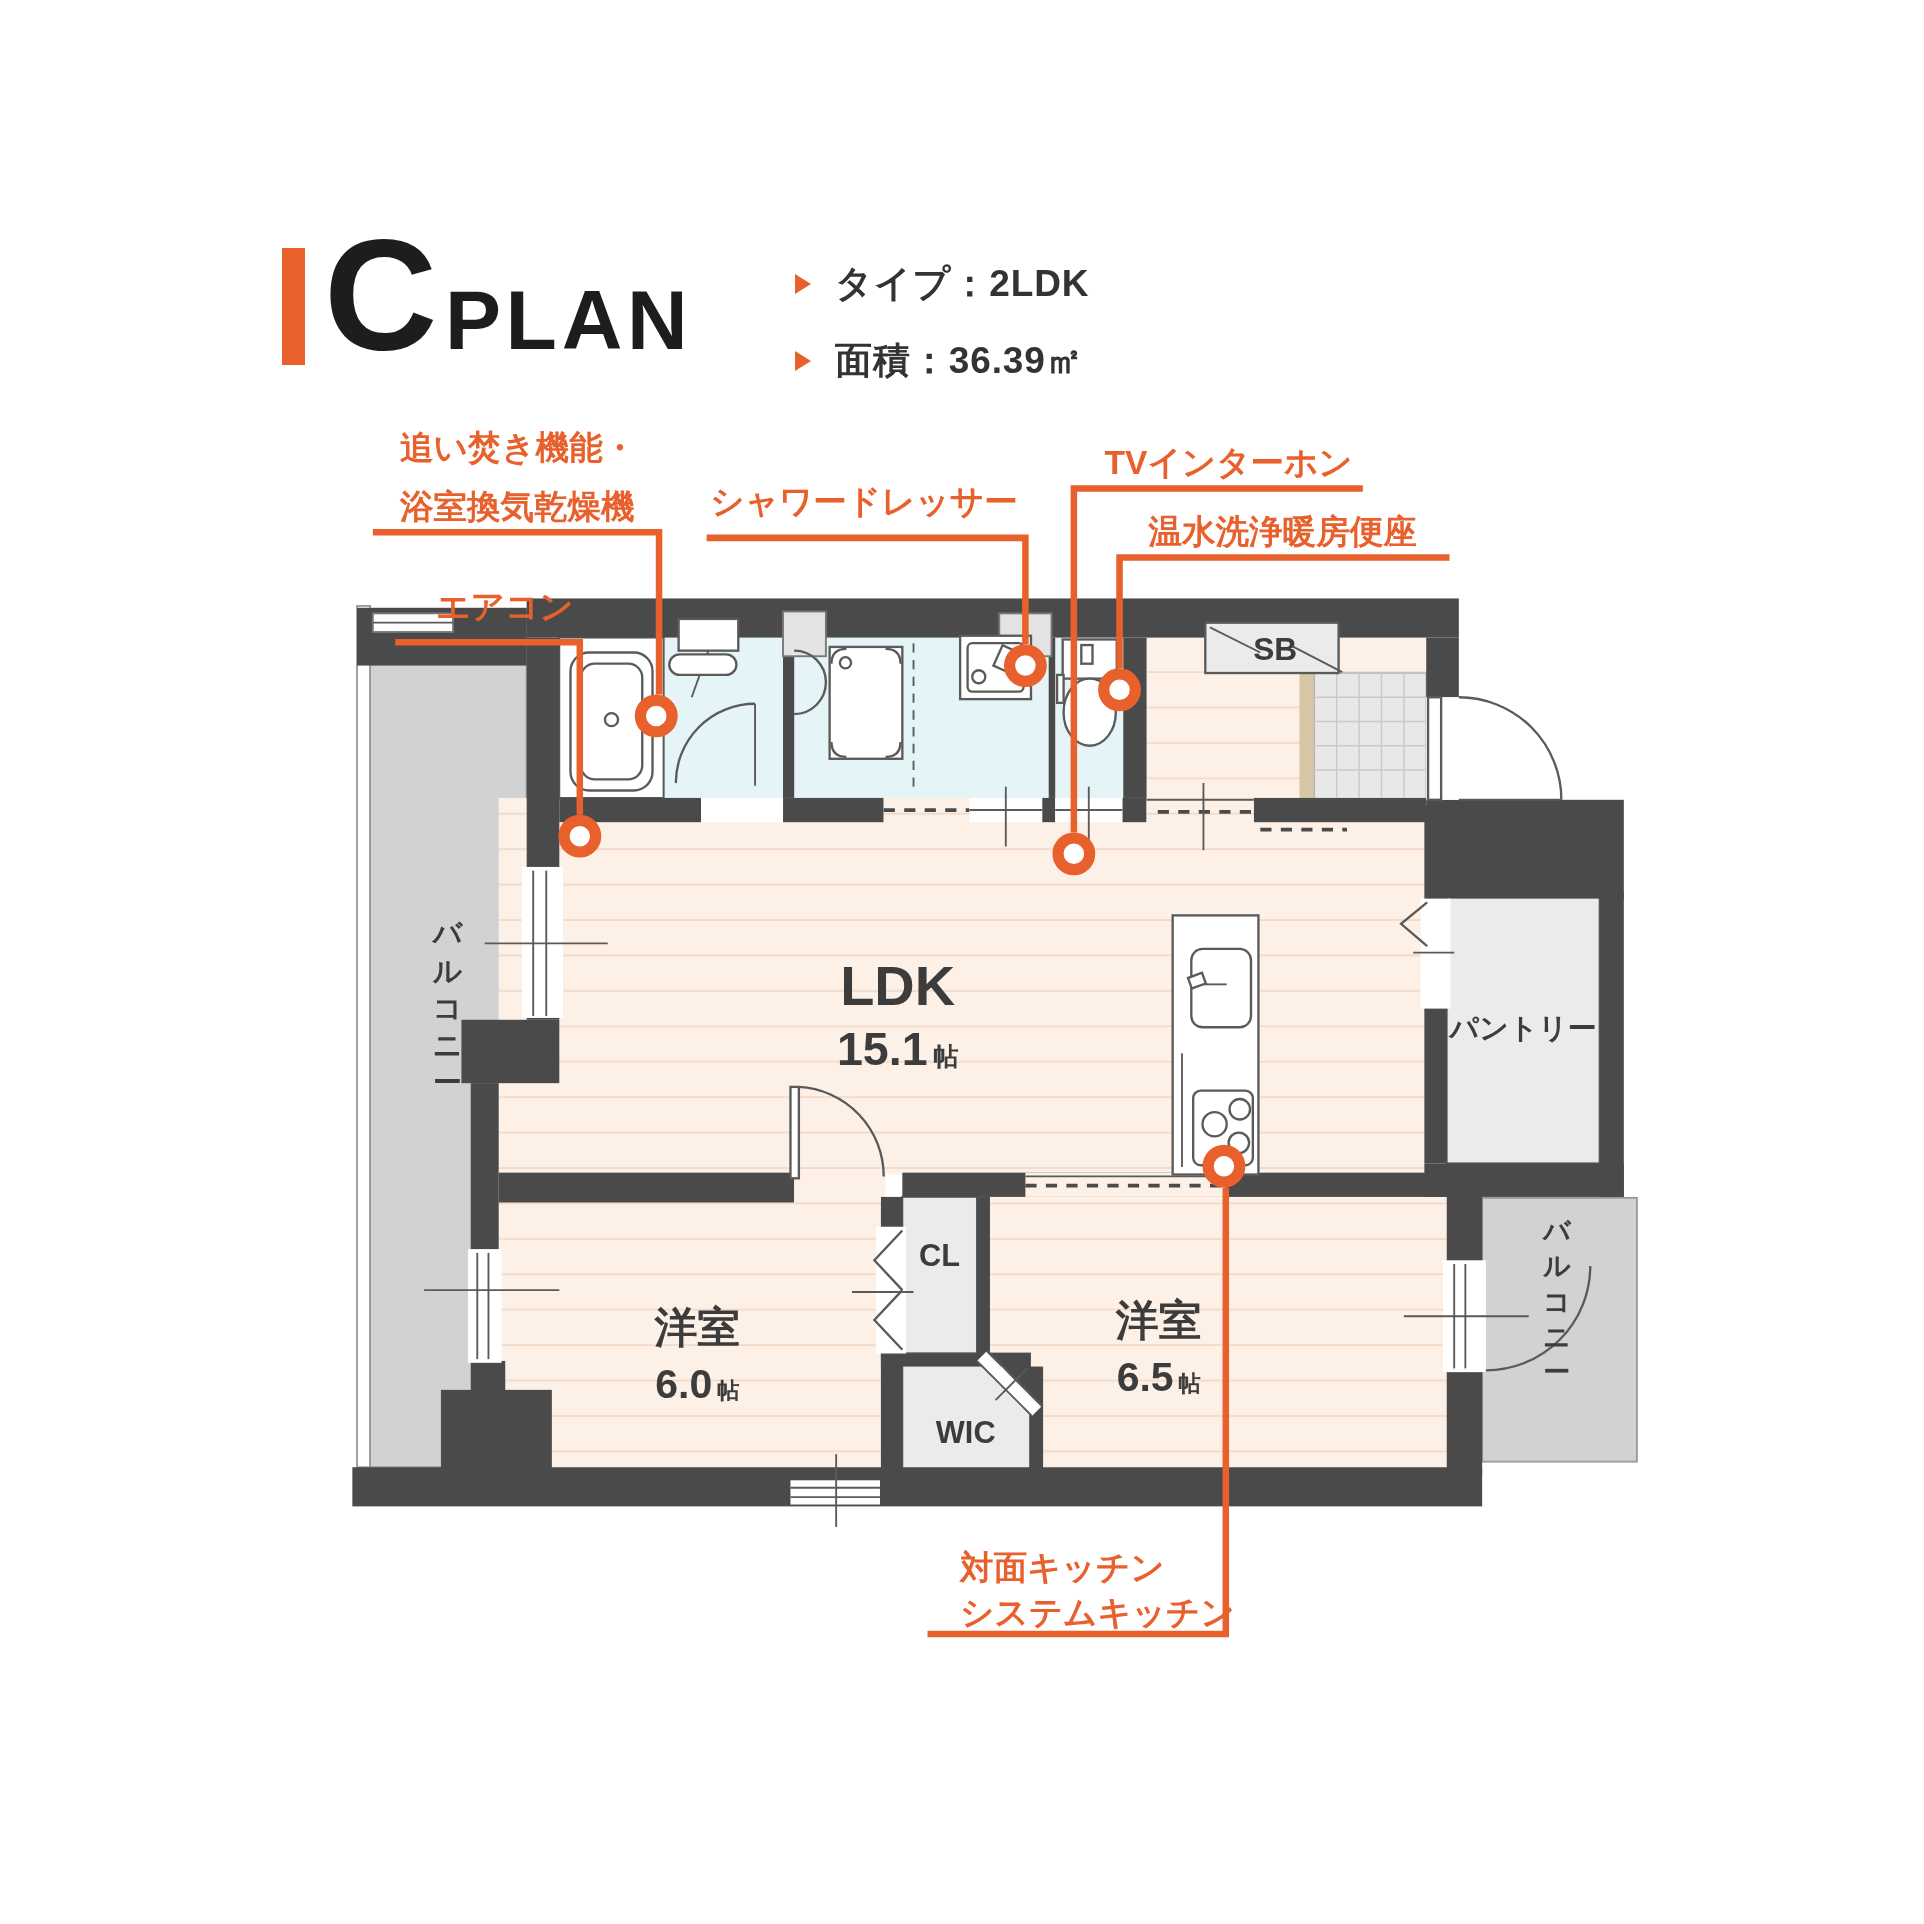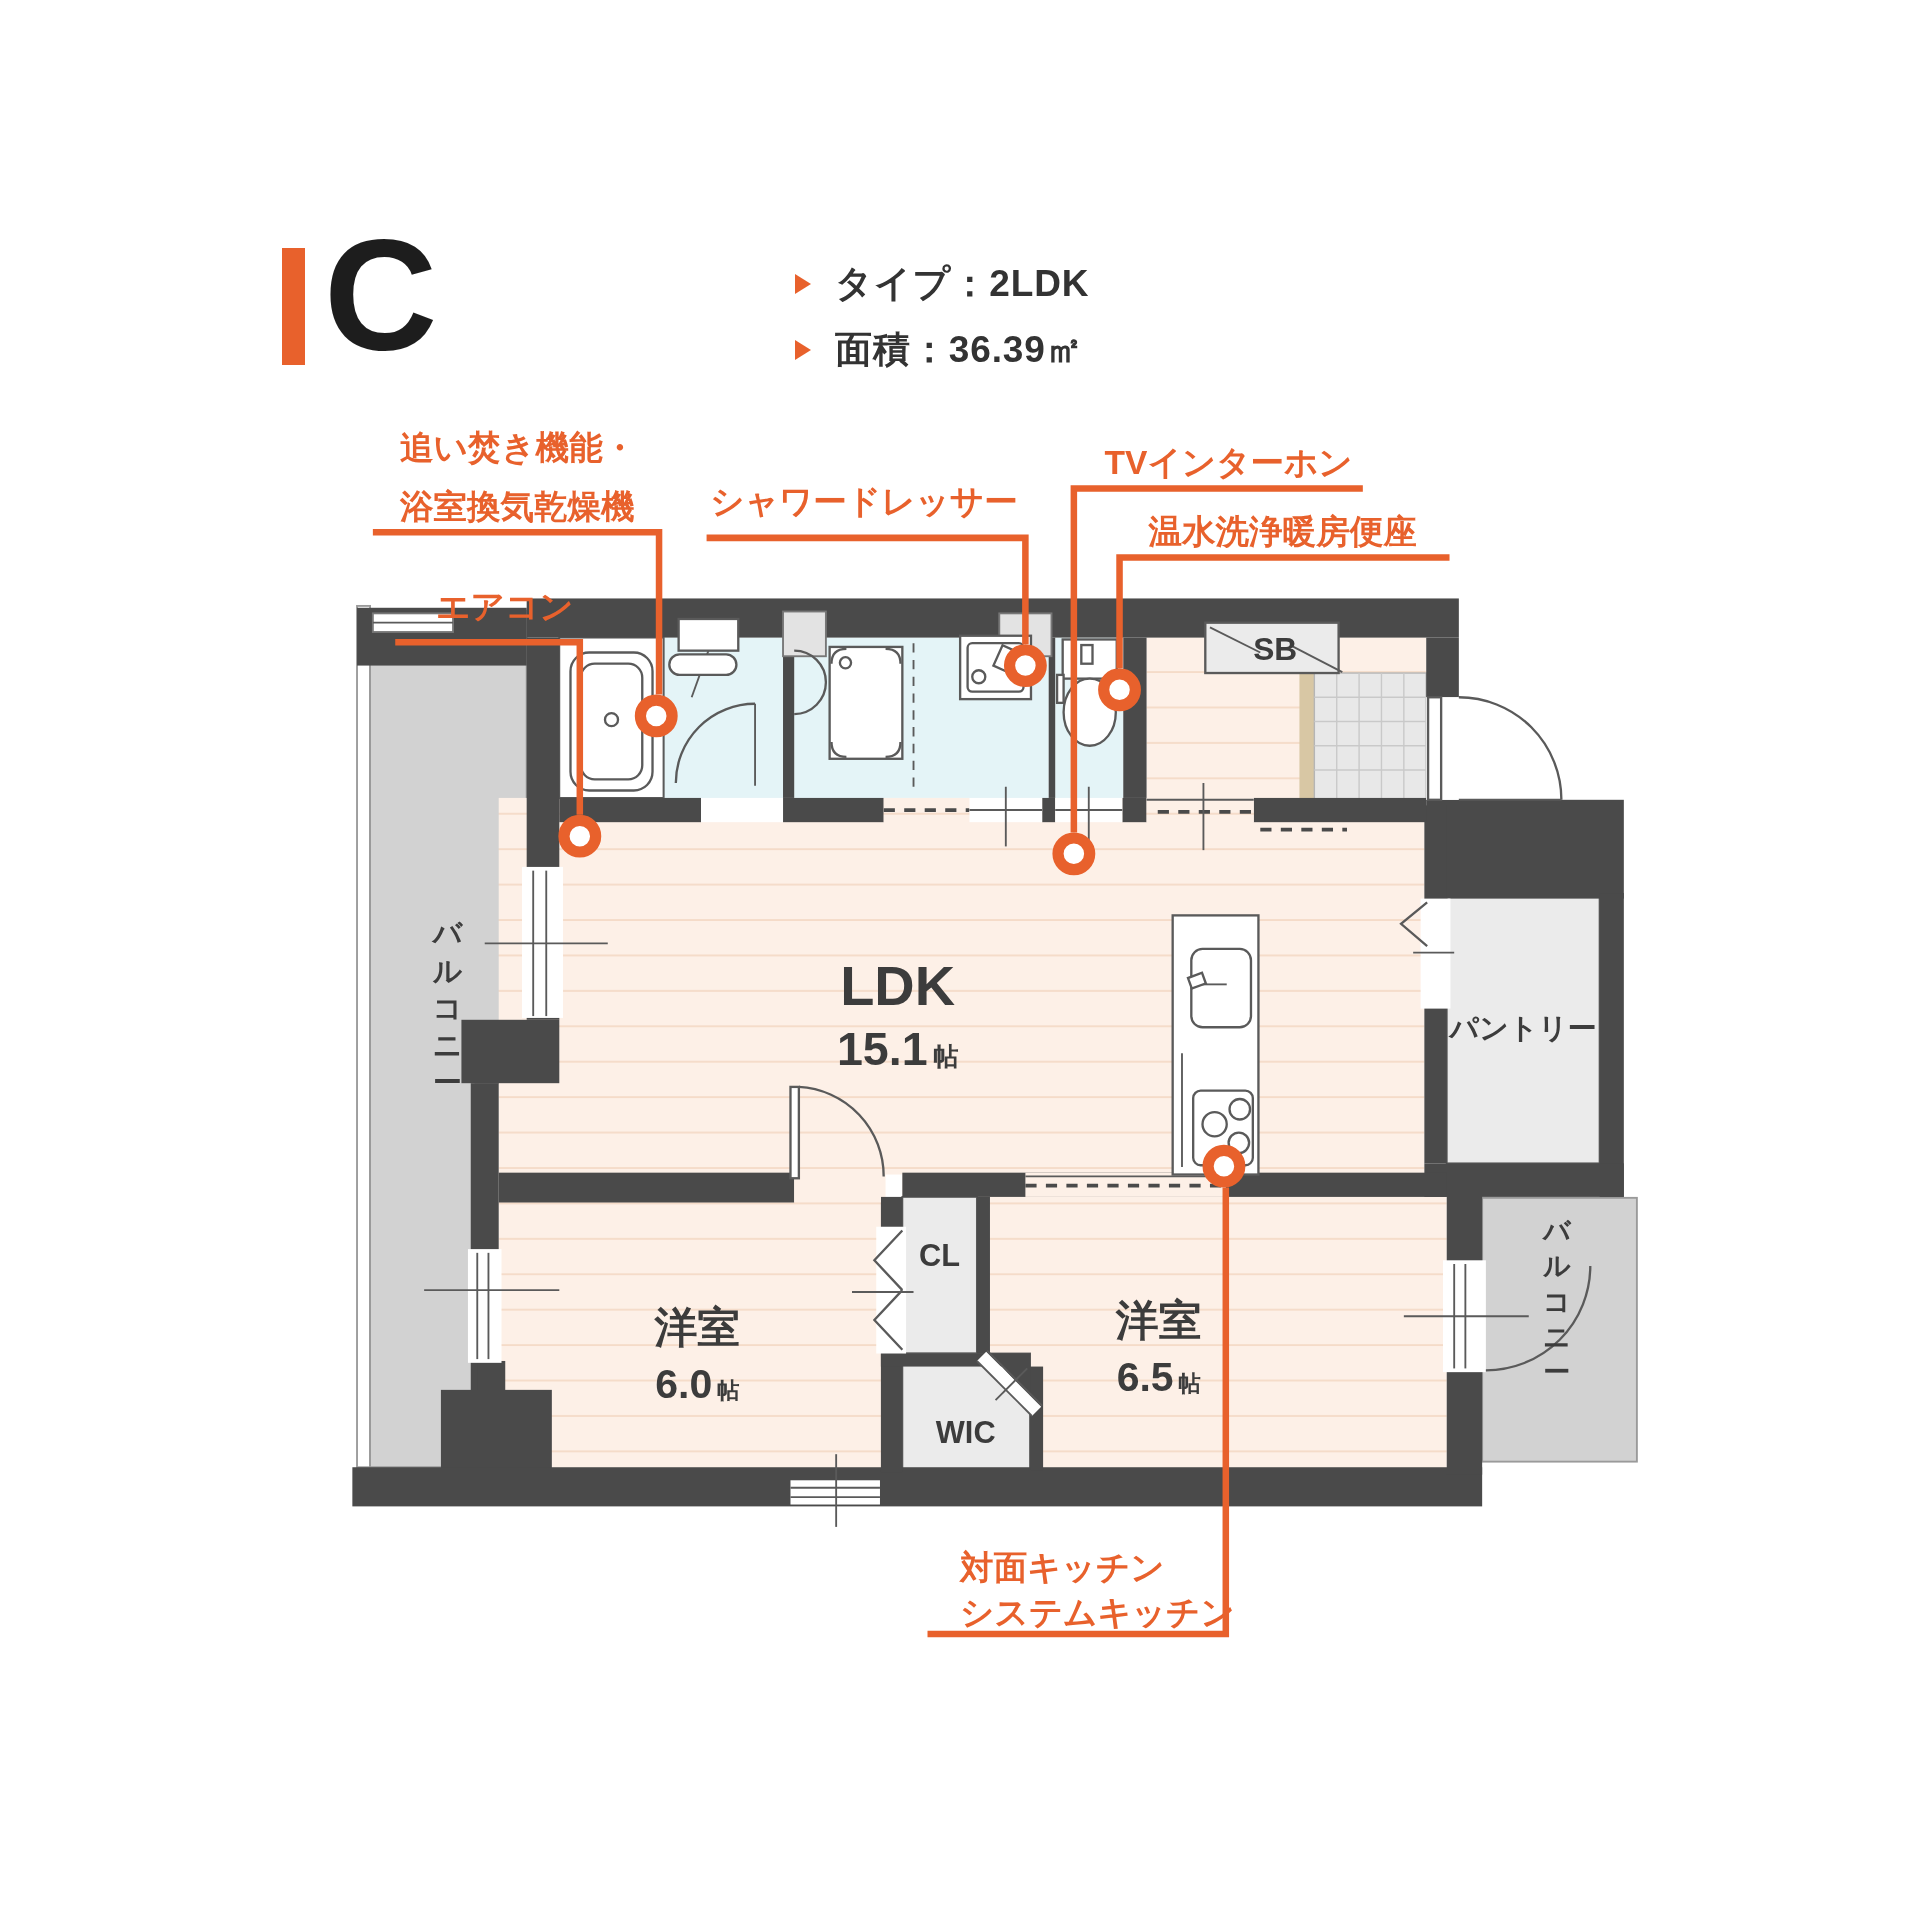--- a/index.html
+++ b/index.html
@@ -3,21 +3,21 @@
 <meta charset="utf-8">
 <style>
   html,body{margin:0;padding:0;background:#fff;}
   .canvas{position:relative;width:1924px;height:1924px;background:#ffffff;overflow:hidden;
           font-family:"Liberation Sans",sans-serif;}
   
   .hdr-bar{position:absolute;left:282px;top:248px;width:23px;height:117px;background:#e8612c;}
   .hdr-title{position:absolute;left:324px;top:214px;height:155px;display:flex;align-items:flex-end;color:#1d1d1d;}
   .hdr-letter{font-size:157px;line-height:0.95;font-weight:700;}
   .hdr-word{font-size:84px;line-height:1;font-weight:700;letter-spacing:4.7px;margin:0 0 7.5px 7.5px;}
-  .hdr-specs{position:absolute;left:795px;top:259px;display:flex;flex-direction:column;gap:16px;}
+  .hdr-specs{position:absolute;left:795px;top:259px;display:flex;flex-direction:column;gap:27px;}
   .spec-row{display:flex;align-items:center;}
   .spec-tri{width:0;height:0;border-left:16px solid #e8612c;border-top:10.3px solid transparent;
             border-bottom:10.3px solid transparent;margin-right:24px;}
   .spec-txt{font-size:37px;font-weight:700;color:#333;letter-spacing:0.9px;}
   
   svg{position:absolute;left:0;top:0;}
   svg text{font-family:"Liberation Sans",sans-serif;}
   .rm{fill:#3c3c3c;font-weight:700;}
   .callout-txt{fill:#e8612c;font-weight:700;font-size:36px;}
   .cl-line{stroke:#e8612c;stroke-width:7;fill:none;}
@@ -29,20 +29,21 @@
   .dash{stroke:#4a4a4a;stroke-width:4;fill:none;stroke-dasharray:12 10;}
 </style>
 </head>
 <body>
 
 <div class="canvas">
 
   <div class="hdr-bar"></div>
   <div class="hdr-title">
     <span class="hdr-letter">C</span>
+    <span class="hdr-word">PLAN</span>
   </div>
   <div class="hdr-specs">
     <div class="spec-row">
       <span class="spec-tri"></span>
       <span class="spec-txt">タイプ：2LDK</span>
     </div>
     <div class="spec-row">
       <span class="spec-tri"></span>
       <span class="spec-txt">面積：36.39㎡</span>
     </div>

